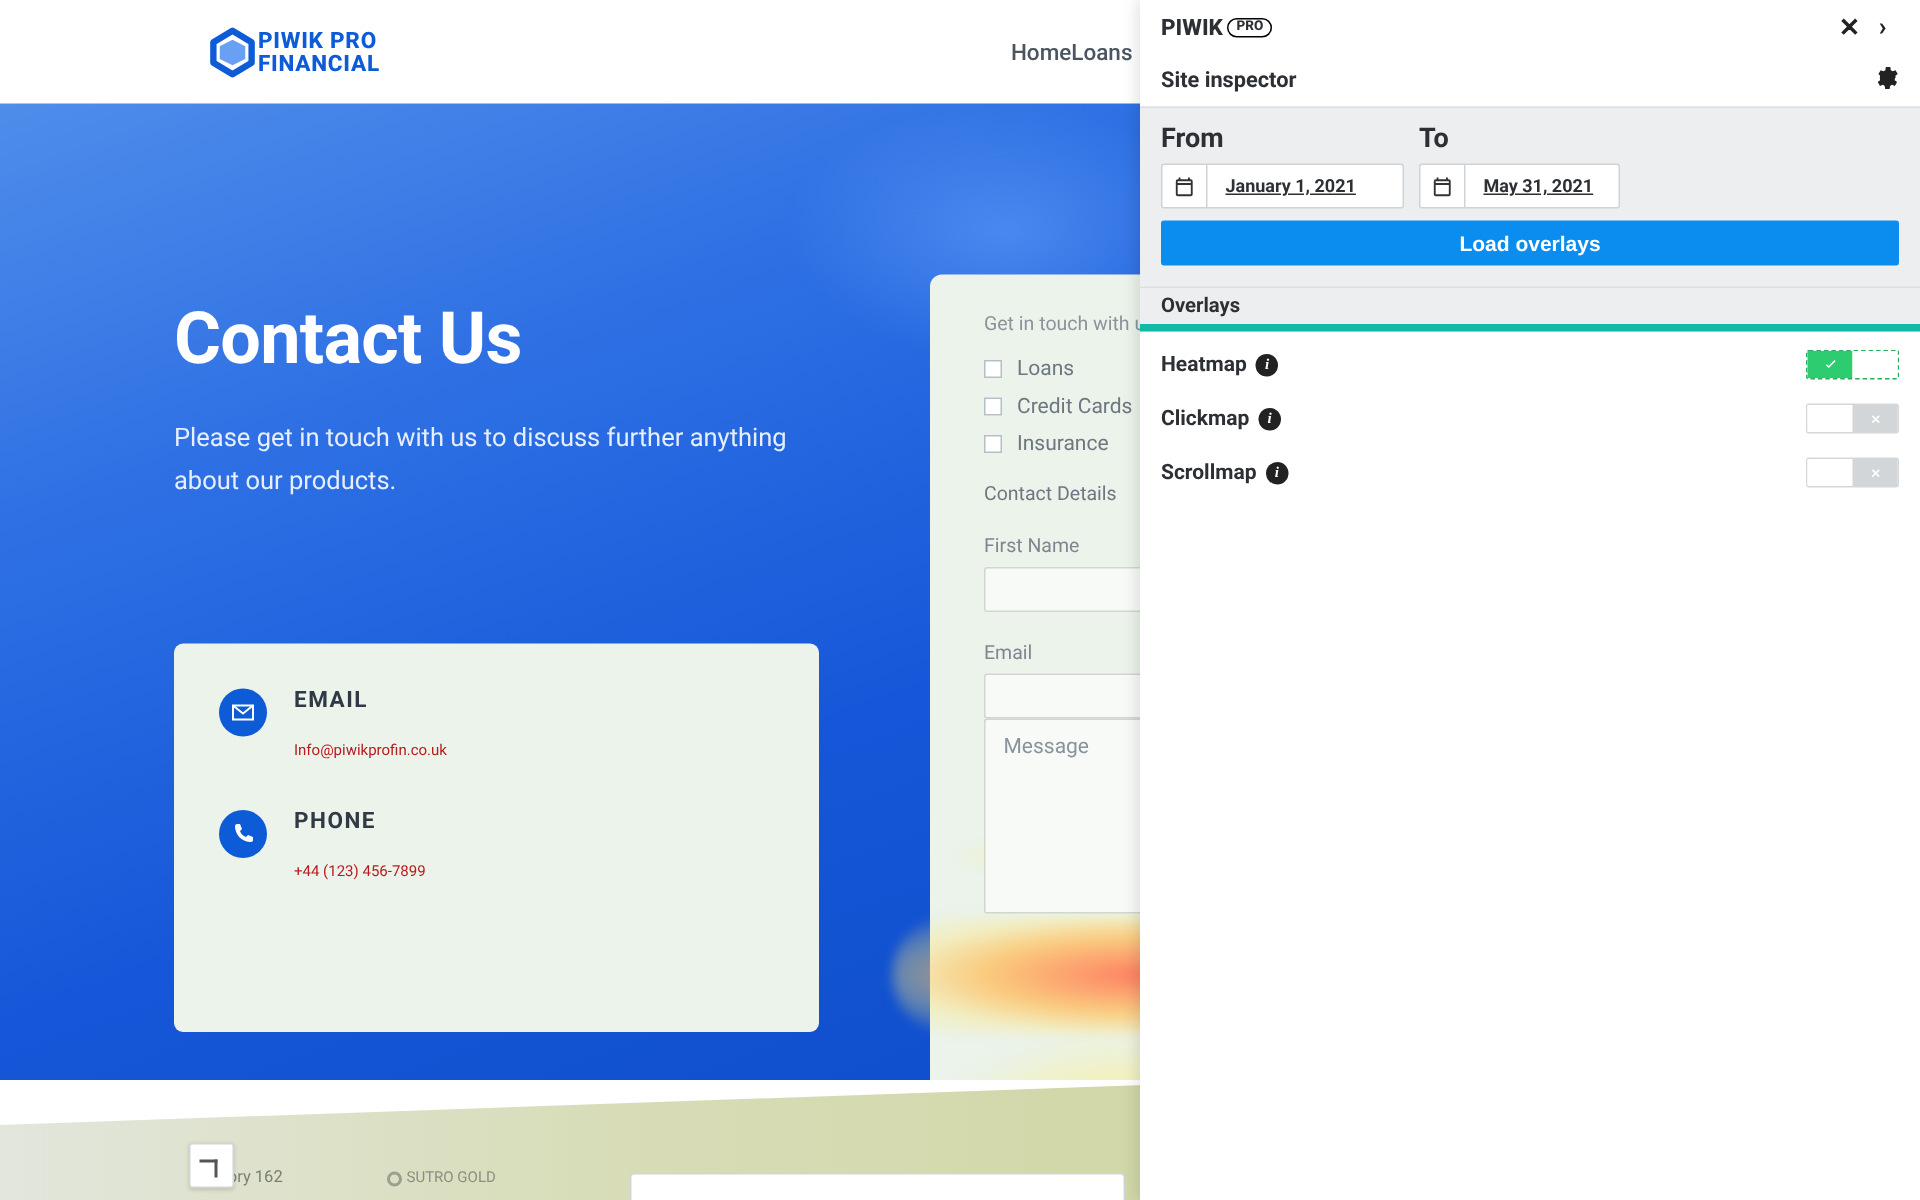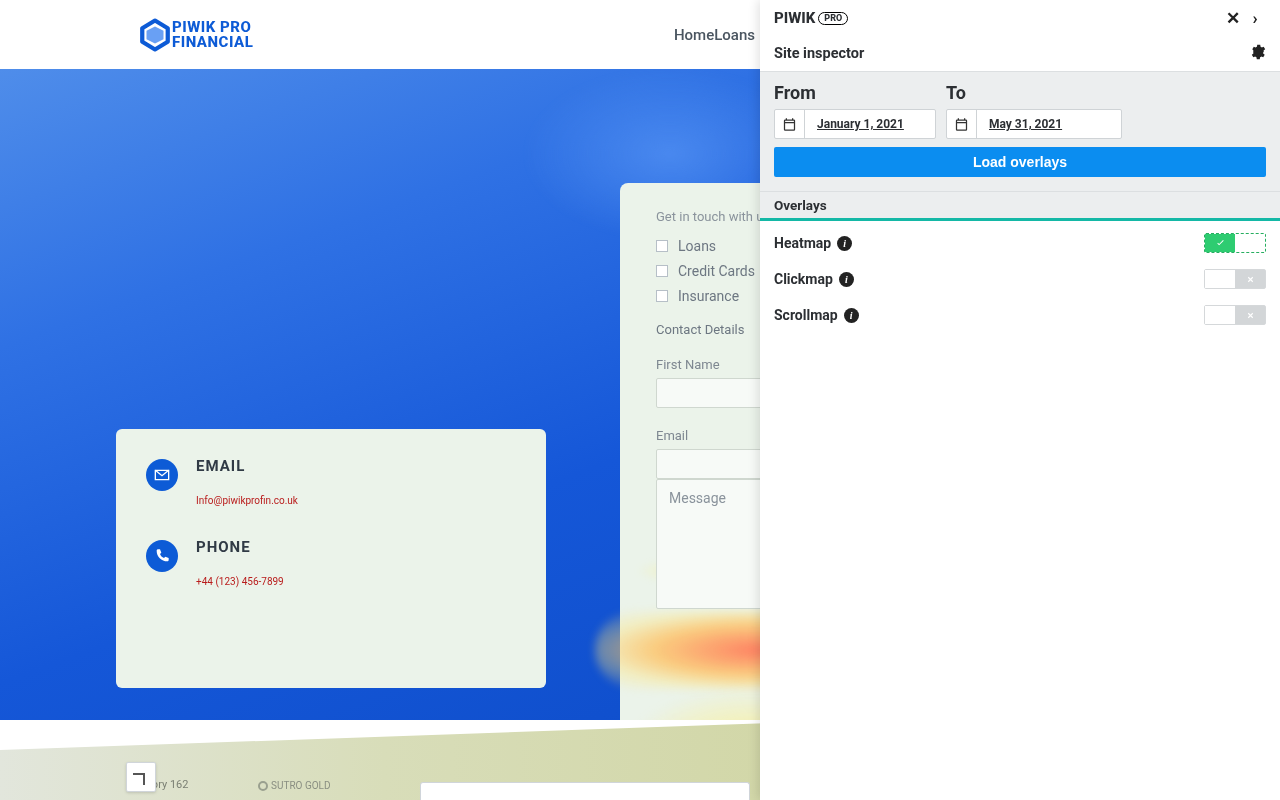--- a/index.html
+++ b/index.html
@@ -156,31 +156,31 @@
     display:flex; align-items:center; border:1px solid #cfd3d6; background:#fff;
     height:30px; border-radius:2px; overflow:hidden;
   }
   .date-input .cal {
     width:30px; height:100%; border-right:1px solid #cfd3d6;
     display:flex; align-items:center; justify-content:center;
   }
   .date-input .cal svg { width:15px; height:15px; fill:#333; }
   .date-input .val { flex:1; text-align:left; font-weight:700; font-size:12px; padding:0 12px; white-space:nowrap;text-decoration:underline; }
   .date-col.from .date-input { width:162px; }
-  .date-col.to   .date-input { width:176px; }
+  .date-col.to   .date-input { width:134px; }
   .load-btn {
     background:#0b8df0; color:#fff; font-weight:700; font-size:14px;
     height:30px; border:none; border-radius:2px; cursor:pointer;
     width:100%;
   }
 
   .overlay-head {
     background:#eceeef; height:30px; display:flex; align-items:center;
     padding:0 14px; font-weight:700; font-size:13.5px;
-    border-top:1px solid #dcdfe1; border-bottom:3px solid #14b8a6;
+    border-top:1px solid #dcdfe1; border-bottom:5px solid #14b8a6;
   }
   .overlay-list { padding: 8px 14px; display:flex; flex-direction:column; gap:16px; margin-top:4px;}
   .overlay-row { display:flex; align-items:center; }
   .overlay-row .name { font-weight:700; font-size:14px; }
   .info-dot {
     width:15px; height:15px; border-radius:50%; background:#222; color:#fff;
     display:inline-flex; align-items:center; justify-content:center;
     font-size:10px; font-style:italic; font-weight:700; margin-left:6px;
     font-family: Georgia, serif;
   }
@@ -229,20 +229,24 @@
       <a href="#" class="has-drop">Loans</a>
       <a href="#">Credit Cards</a>
       <a href="#">Insurance</a>
       <a href="#">Blo</a>
     </nav>
   </div>
 
   <div class="hero">
     <div class="hero-glow"></div>
 
+    <div class="hero-content">
+      <h1>Contact Us</h1>
+      <p>Please get in touch with us to discuss further anything about our products.</p>
+    </div>
 
     <div class="info-card">
       <div class="info-row">
         <div class="info-icon">
           <svg viewBox="0 0 24 24">
               <path d="M2 5h20v14H2z" fill="none" stroke="#fff" stroke-width="2"></path>
               <path d="M2 5l10 8 10-8" fill="none" stroke="#fff" stroke-width="2"></path>
             </svg>
         </div>
         <div class="info-text">

